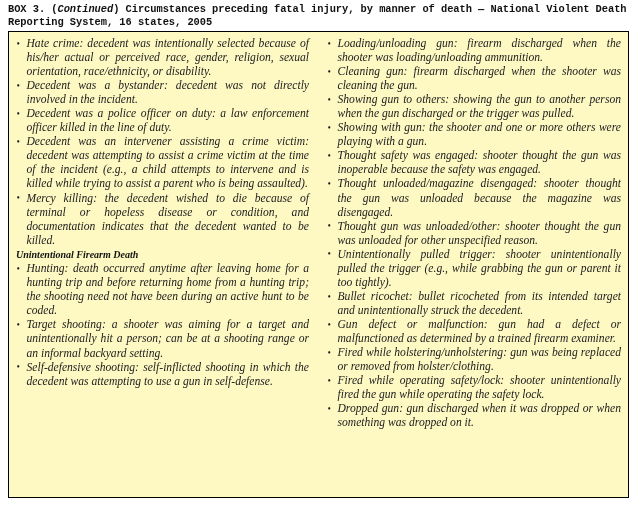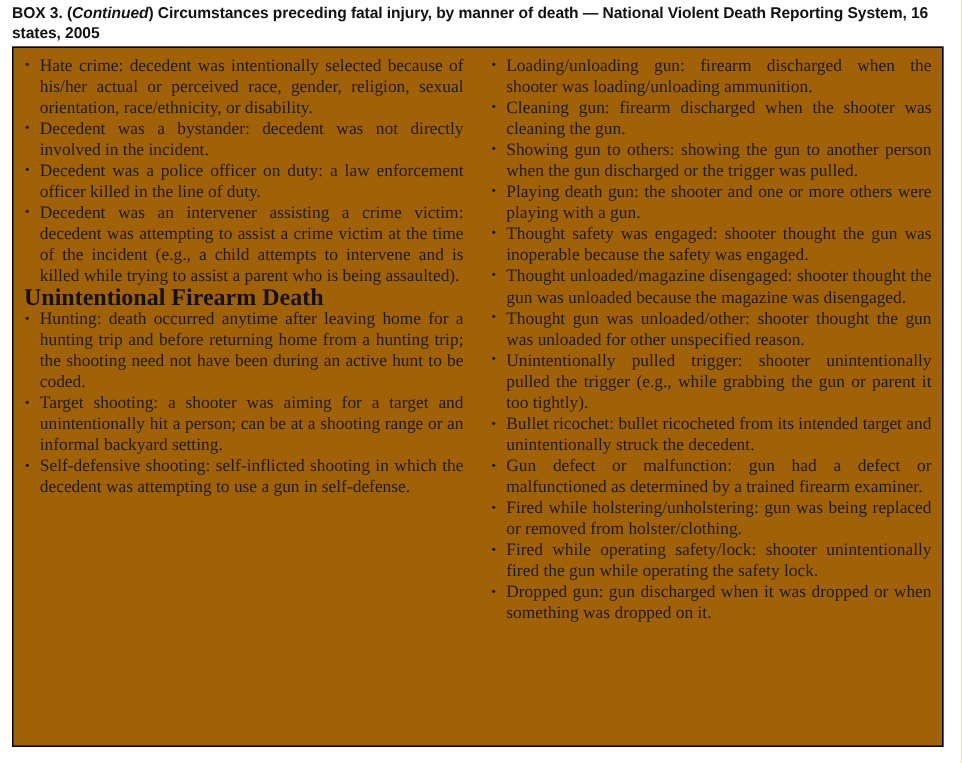--- a/index.html
+++ b/index.html
@@ -22,43 +22,44 @@
     height: 513px;
     box-sizing: border-box;
   }
 
   
   .box-caption {
     position: absolute;
     left: 8px;
     top: 3px;
     width: 624px;
-    font-family: Liberation Sans, sans-serif;
+    font-family: Liberation Mono, monospace;
     font-weight: bold;
     font-size: 10.4px;
     line-height: 13.2px;
     color: #111111;
     letter-spacing: -0.05px;
   }
   .box-caption .ital {
     font-style: italic;
     font-weight: bold;
   }
 
   
   .box {
     position: absolute;
     left: 8px;
     top: 31px;
     width: 621px;
     height: 467px;
     box-sizing: border-box;
     border: 1.4px solid #000000;
-    background: #a16207;
+    background: #fef9c3;
     overflow: hidden;
+    font-style: italic;
   }
 
   .box-inner {
     position: absolute;
     left: 0;
     top: 0;
     right: 0;
     bottom: 0;
     padding: 5px 7px 4px 7px;
     box-sizing: border-box;
@@ -102,21 +103,21 @@
     content: "\2022";
     position: absolute;
     left: 0.5px;
     top: -0.3px;
     font-size: 9.4px;
     line-height: 14.7px;
     color: #1b1b1b;
   }
 
   .section-heading {
-    font-size: 16px;
+    font-size: 10px;
     line-height: 14.05px;
     font-weight: bold;
     color: #111111;
     margin: 0.5px 0 0 0;
     padding: 0;
     text-align: left;
   }
 
   
   ul.bullets li > span.txt {
@@ -142,20 +143,23 @@
             </li>
           <li>
               <span class="txt">Decedent was a bystander: decedent was not directly involved in the incident.</span>
             </li>
           <li>
               <span class="txt">Decedent was a police officer on duty: a law enforcement officer killed in the line of duty.</span>
             </li>
           <li>
               <span class="txt">Decedent was an intervener assisting a crime victim: decedent was attempting to assist a crime victim at the time of the incident (e.g., a child attempts to intervene and is killed while trying to assist a parent who is being assaulted).</span>
             </li>
+          <li>
+              <span class="txt">Mercy killing: the decedent wished to die because of terminal or hopeless disease or condition, and documentation indicates that the decedent wanted to be killed.</span>
+            </li>
         </ul>
 
         <div class="section-heading">Unintentional Firearm Death</div>
 
         <ul class="bullets">
           <li>
               <span class="txt">Hunting: death occurred anytime after leaving home for a hunting trip and before returning home from a hunting trip; the shooting need not have been during an active hunt to be coded.</span>
             </li>
           <li>
               <span class="txt">Target shooting: a shooter was aiming for a target and unintentionally hit a person; can be at a shooting range or an informal backyard setting.</span>
@@ -173,21 +177,21 @@
           <li>
               <span class="txt">Loading/unloading gun: firearm discharged when the shooter was loading/unloading ammunition.</span>
             </li>
           <li>
               <span class="txt">Cleaning gun: firearm discharged when the shooter was cleaning the gun.</span>
             </li>
           <li>
               <span class="txt">Showing gun to others: showing the gun to another person when the gun discharged or the trigger was pulled.</span>
             </li>
           <li>
-              <span class="txt">Playing death gun: the shooter and one or more others were playing with a gun.</span>
+              <span class="txt">Showing with gun: the shooter and one or more others were playing with a gun.</span>
             </li>
           <li>
               <span class="txt">Thought safety was engaged: shooter thought the gun was inoperable because the safety was engaged.</span>
             </li>
           <li>
               <span class="txt">Thought unloaded/magazine disengaged: shooter thought the gun was unloaded because the magazine was disengaged.</span>
             </li>
           <li>
               <span class="txt">Thought gun was unloaded/other: shooter thought the gun was unloaded for other unspecified reason.</span>
             </li>

